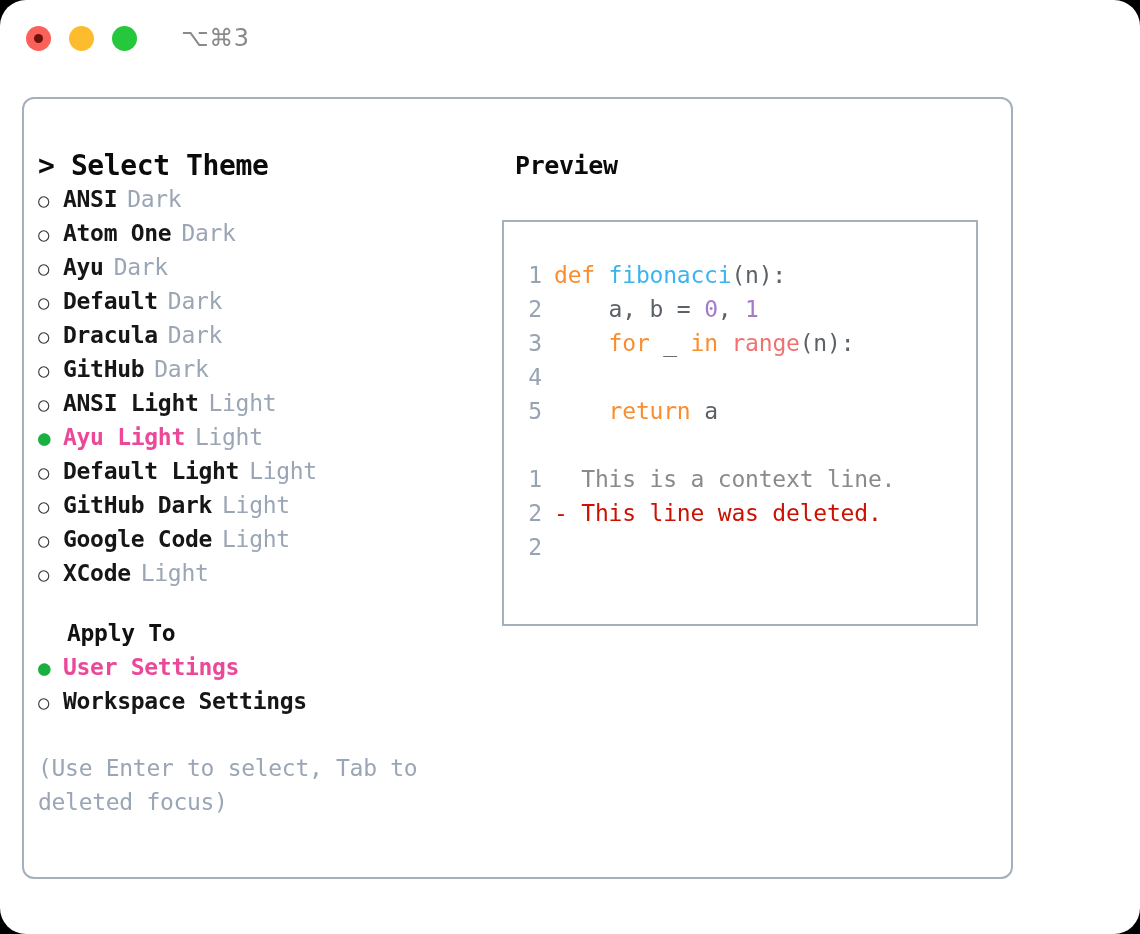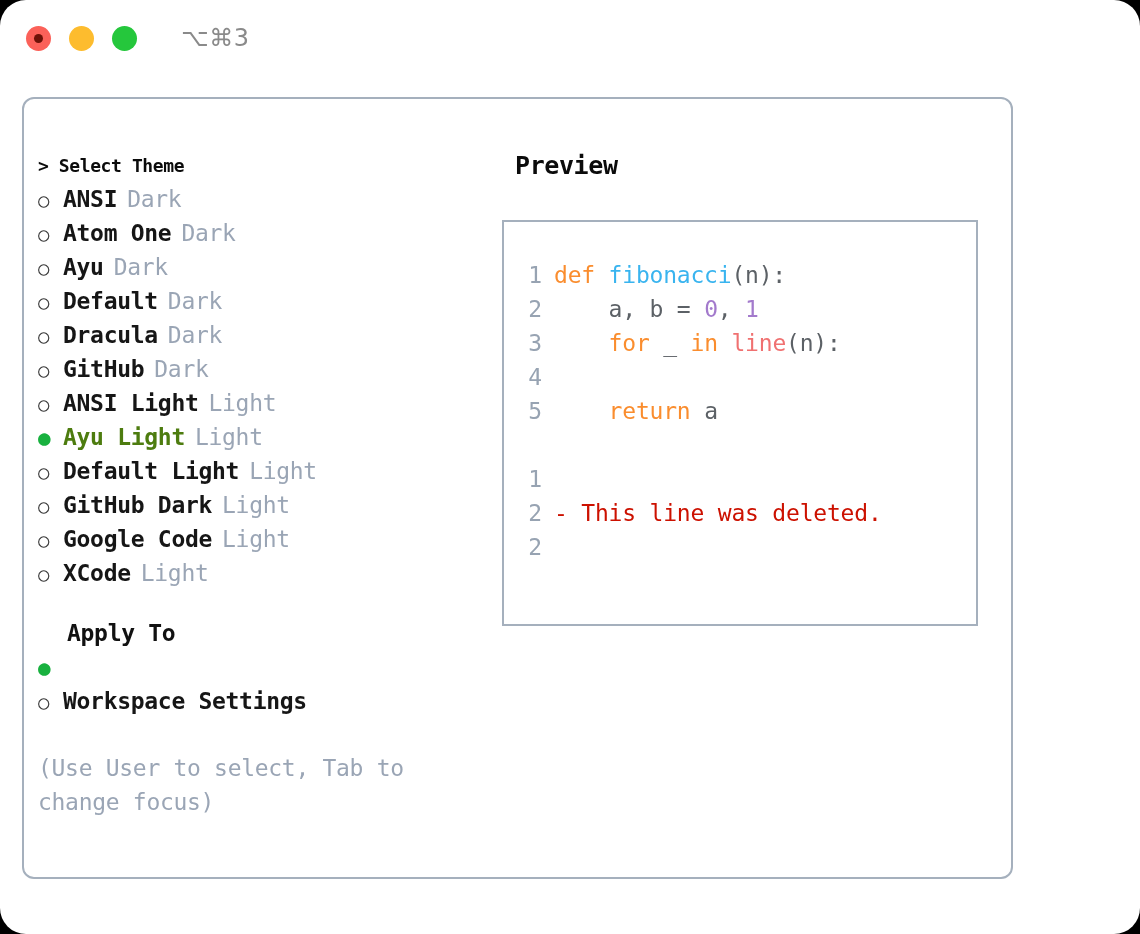--- a/index.html
+++ b/index.html
@@ -91,21 +91,21 @@
 
   
   .left-col {
     position: absolute;
     left: 14px;
     top: 50px;
     width: 440px;
   }
 
   .section-header {
-    font-size: 18px;
+    font-size: 28px;
     font-weight: bold;
     color: #0b0b0b;
     letter-spacing: -0.4px;
     white-space: pre;
     line-height: 34px;
     margin-bottom: 0px;
   }
 
   .theme-list { margin-top: 0px; }
 
@@ -122,21 +122,21 @@
     flex: 0 0 25px;
     color: #3a3a3a;
     font-size: 19px;
     line-height: 34px;
   }
   .opt-row.selected .opt-marker { color: #18b13f; font-size: 21px; }
   .opt-name {
     color: #161616;
     font-weight: bold;
   }
-  .opt-row.selected .opt-name { color: #4d7c0f; font-weight: bold; }
+  .opt-row.selected .opt-name { color: #ec4899; font-weight: bold; }
   .opt-tag {
     color: #9aa5b5;
     margin-left: 10px;
     font-weight: normal;
   }
 
   .apply-block { margin-top: 24px; }
   .apply-title {
     font-size: 23px;
     color: #111111;
@@ -244,41 +244,41 @@
             <div class="opt-row selected"><span class="opt-marker">●</span><span class="opt-name">Ayu Light</span><span class="opt-tag">Light</span></div>
             <div class="opt-row"><span class="opt-marker">○</span><span class="opt-name">Default Light</span><span class="opt-tag">Light</span></div>
             <div class="opt-row"><span class="opt-marker">○</span><span class="opt-name">GitHub Dark</span><span class="opt-tag">Light</span></div>
             <div class="opt-row"><span class="opt-marker">○</span><span class="opt-name">Google Code</span><span class="opt-tag">Light</span></div>
             <div class="opt-row"><span class="opt-marker">○</span><span class="opt-name">XCode</span><span class="opt-tag">Light</span></div>
           </div>
 
         <div class="apply-block">
           <div class="apply-title">Apply To</div>
           <div class="apply-list">
-              <div class="opt-row selected"><span class="opt-marker">●</span></div>
+              <div class="opt-row selected"><span class="opt-marker">●</span><span class="opt-name">User Settings</span></div>
               <div class="opt-row"><span class="opt-marker">○</span><span class="opt-name">Workspace Settings</span></div>
             </div>
         </div>
 
-        <div class="hint">(Use User to select, Tab to change focus)</div>
+        <div class="hint">(Use Enter to select, Tab to deleted focus)</div>
       </div>
 
       <div class="right-col">
         <div class="preview-title">Preview</div>
         <div class="preview-box">
           <div class="code-block">
               <div class="code-line"><span class="lno">1</span><span class="code-text"><span class="tok-kw">def </span><span class="tok-fn">fibonacci</span><span class="tok-pln">(n):</span></span></div>
               <div class="code-line"><span class="lno">2</span><span class="code-text"><span class="tok-pln">    a, b = </span><span class="tok-num">0</span><span class="tok-pln">, </span><span class="tok-num">1</span></span></div>
-              <div class="code-line"><span class="lno">3</span><span class="code-text"><span class="tok-pln">    </span><span class="tok-kw">for</span><span class="tok-pln"> _ </span><span class="tok-kw">in</span><span class="tok-pln"> </span><span class="tok-call">line</span><span class="tok-pln">(n):</span></span></div>
+              <div class="code-line"><span class="lno">3</span><span class="code-text"><span class="tok-pln">    </span><span class="tok-kw">for</span><span class="tok-pln"> _ </span><span class="tok-kw">in</span><span class="tok-pln"> </span><span class="tok-call">range</span><span class="tok-pln">(n):</span></span></div>
               <div class="code-line"><span class="lno">4</span></div>
               <div class="code-line"><span class="lno">5</span><span class="code-text"><span class="tok-pln">    </span><span class="tok-kw">return</span><span class="tok-pln"> a</span></span></div>
             </div>
           <div class="gap-line"></div>
           <div class="diff-block">
-              <div class="code-line"><span class="lno">1</span></div>
+              <div class="code-line"><span class="lno">1</span><span class="code-text diff-ctx"><span>  </span><span>This is a context line.</span></span></div>
               <div class="code-line"><span class="lno">2</span><span class="code-text diff-del"><span>- </span><span>This line was deleted.</span></span></div>
               <div class="code-line"><span class="lno">2</span></div>
             </div>
         </div>
       </div>
 
     </div>
   </div>
 </div>
 

